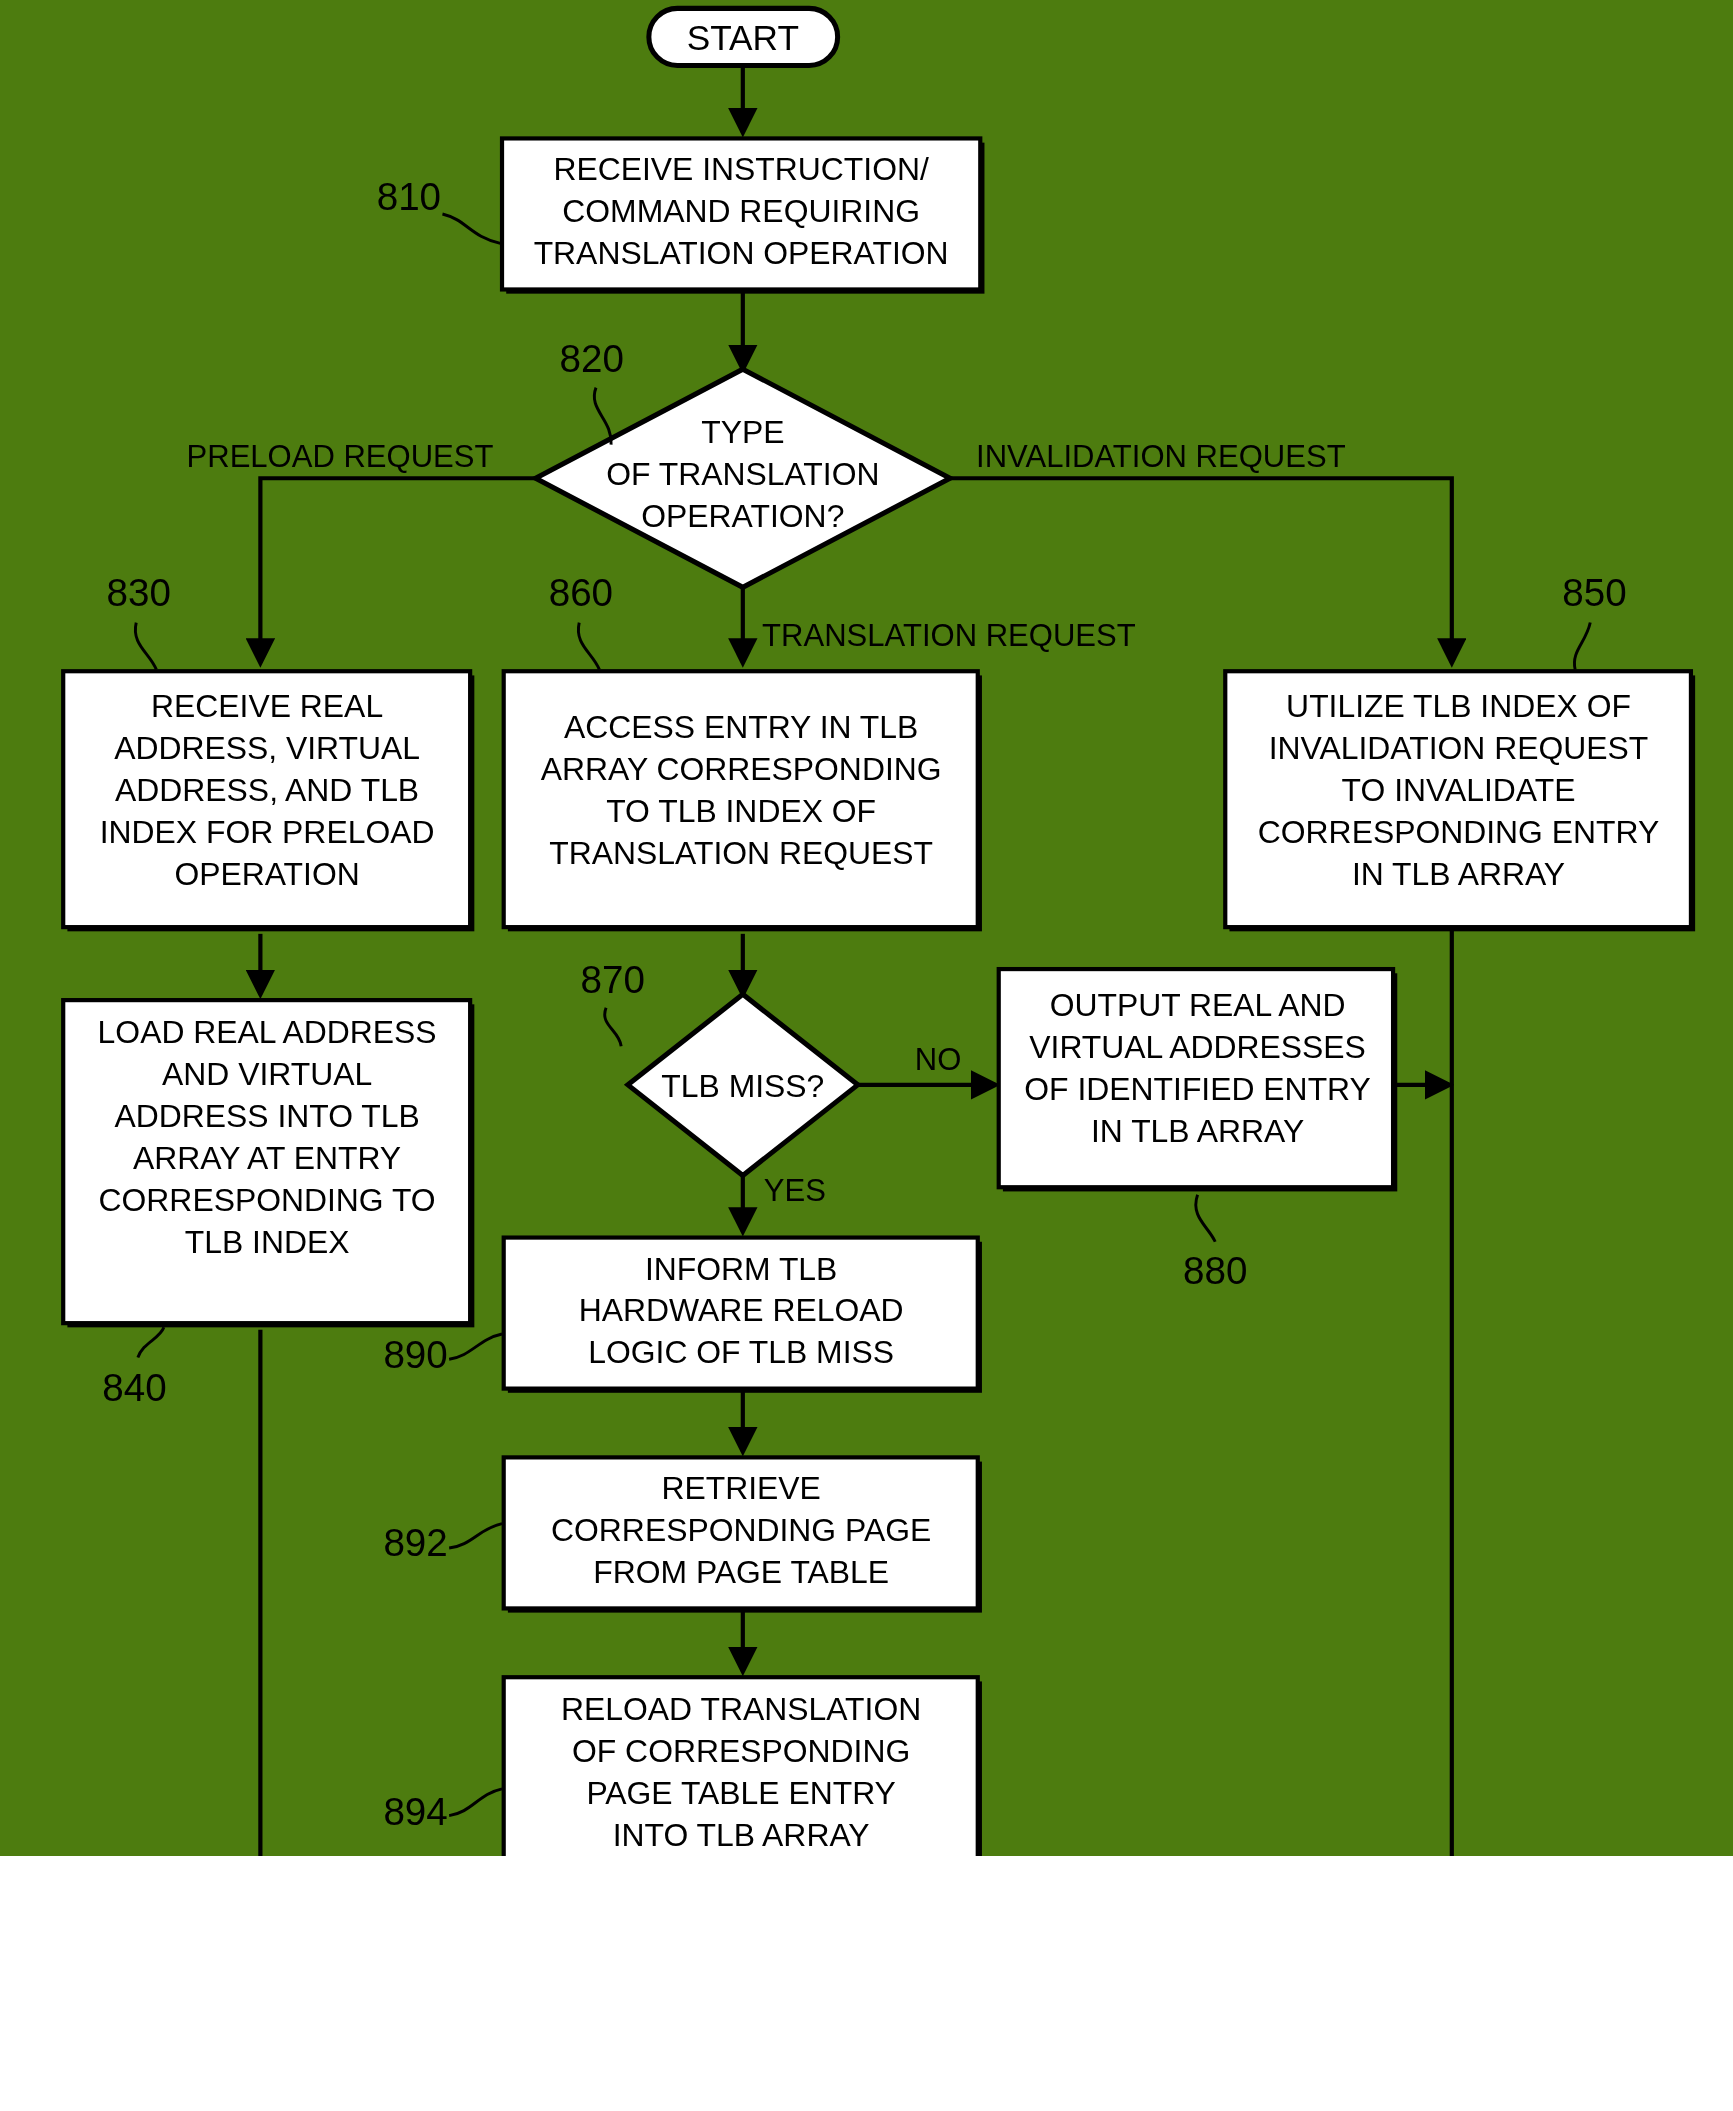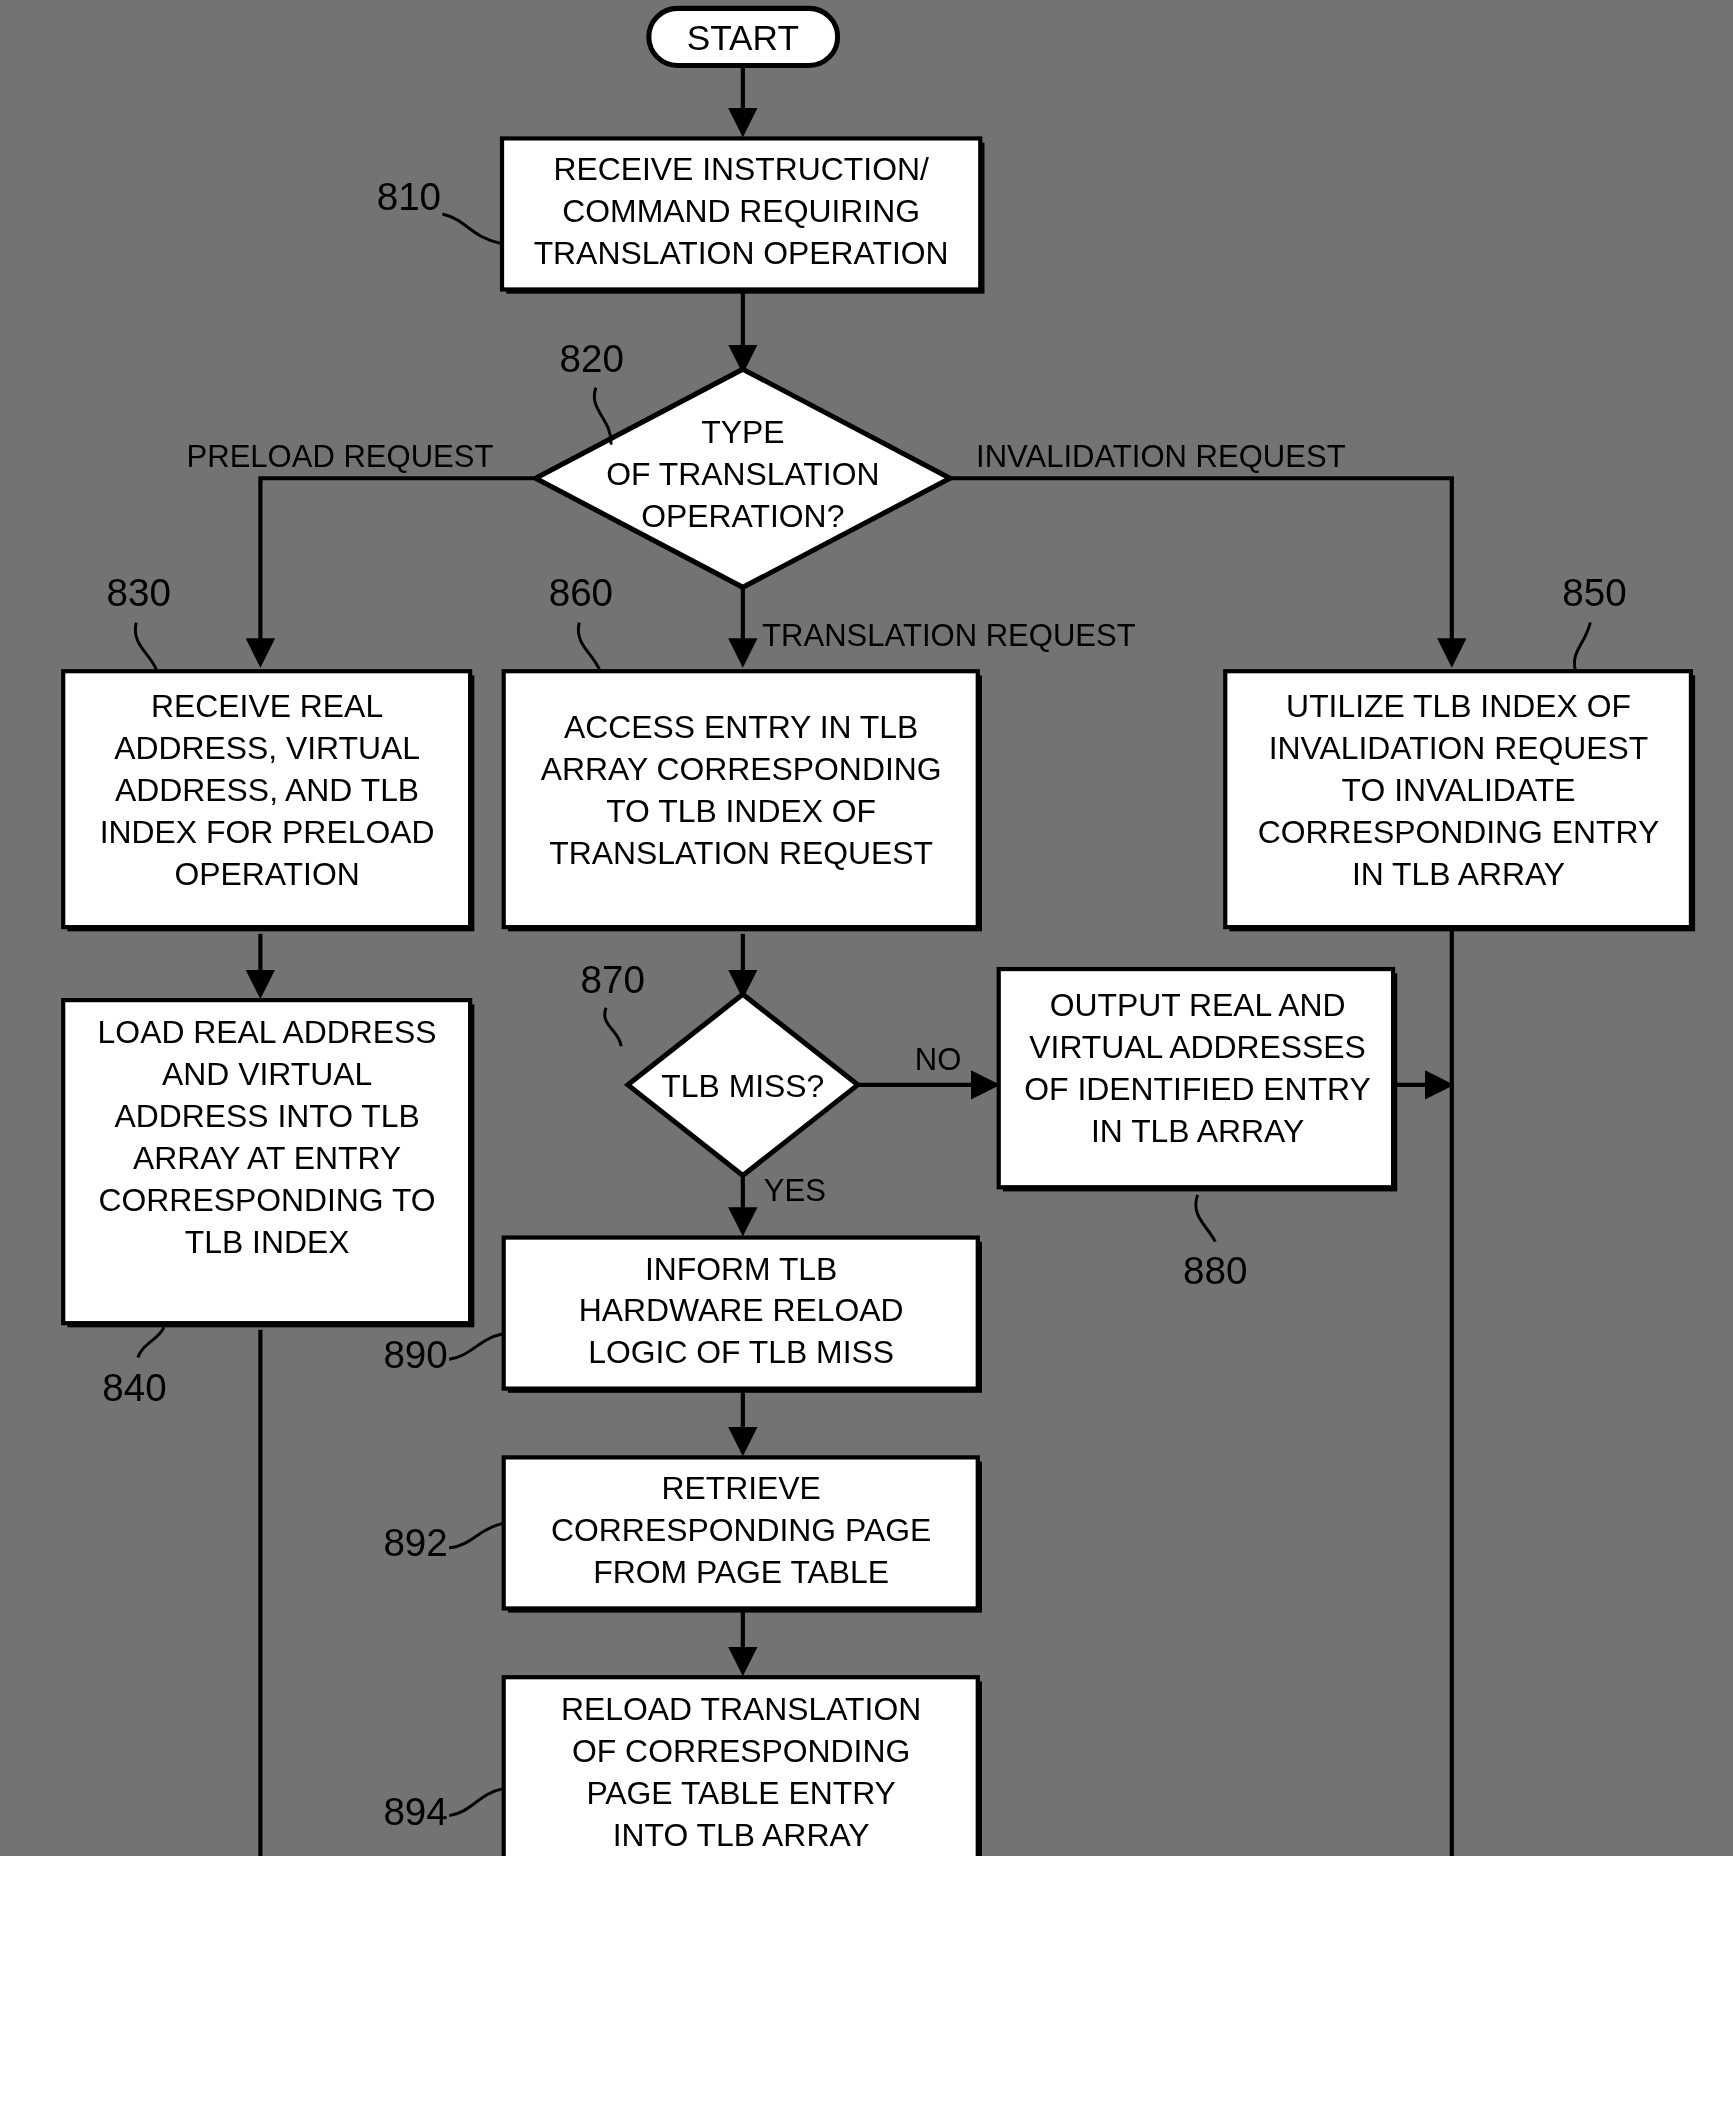--- a/index.html
+++ b/index.html
@@ -7,21 +7,21 @@
     padding: 0;
     background: #ffffff;
   }
   body {
     font-family: "Liberation Sans", sans-serif;
   }
   #flow-root {
     position: relative;
     width: 1734px;
     height: 1856px;
-    background: #737373;
+    background: #4d7c0f;
     overflow: hidden;
   }
   svg.flow {
     display: block;
     width: 1734px;
     height: 2111px;
   }
   .node-rect {
     fill: #ffffff;
     stroke: #000000;

